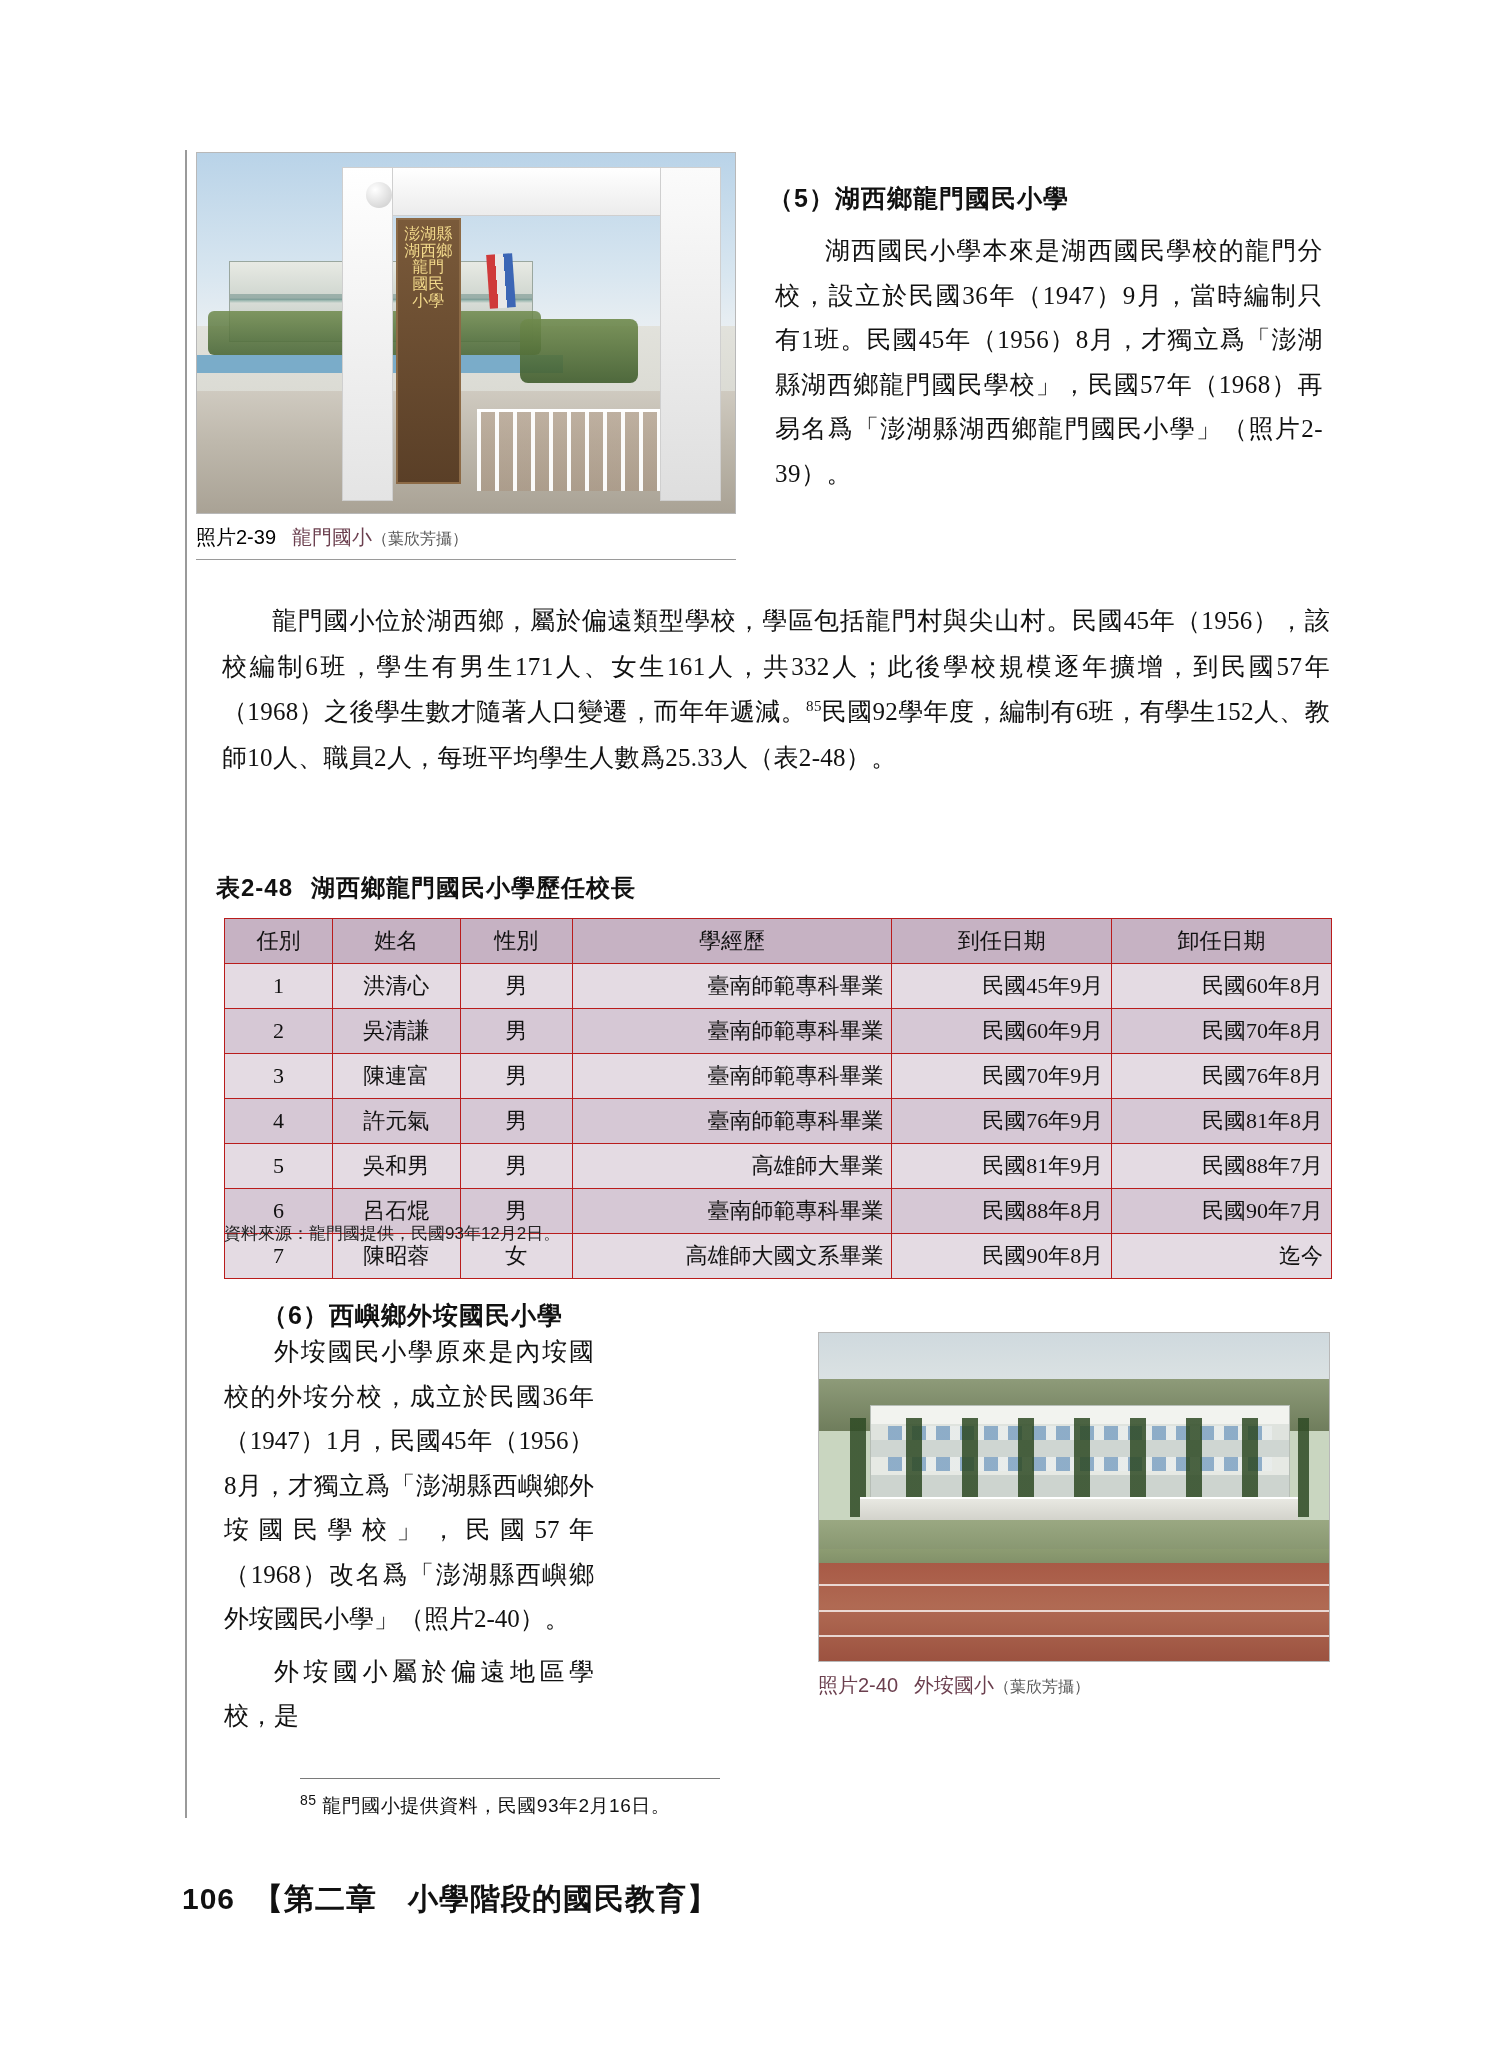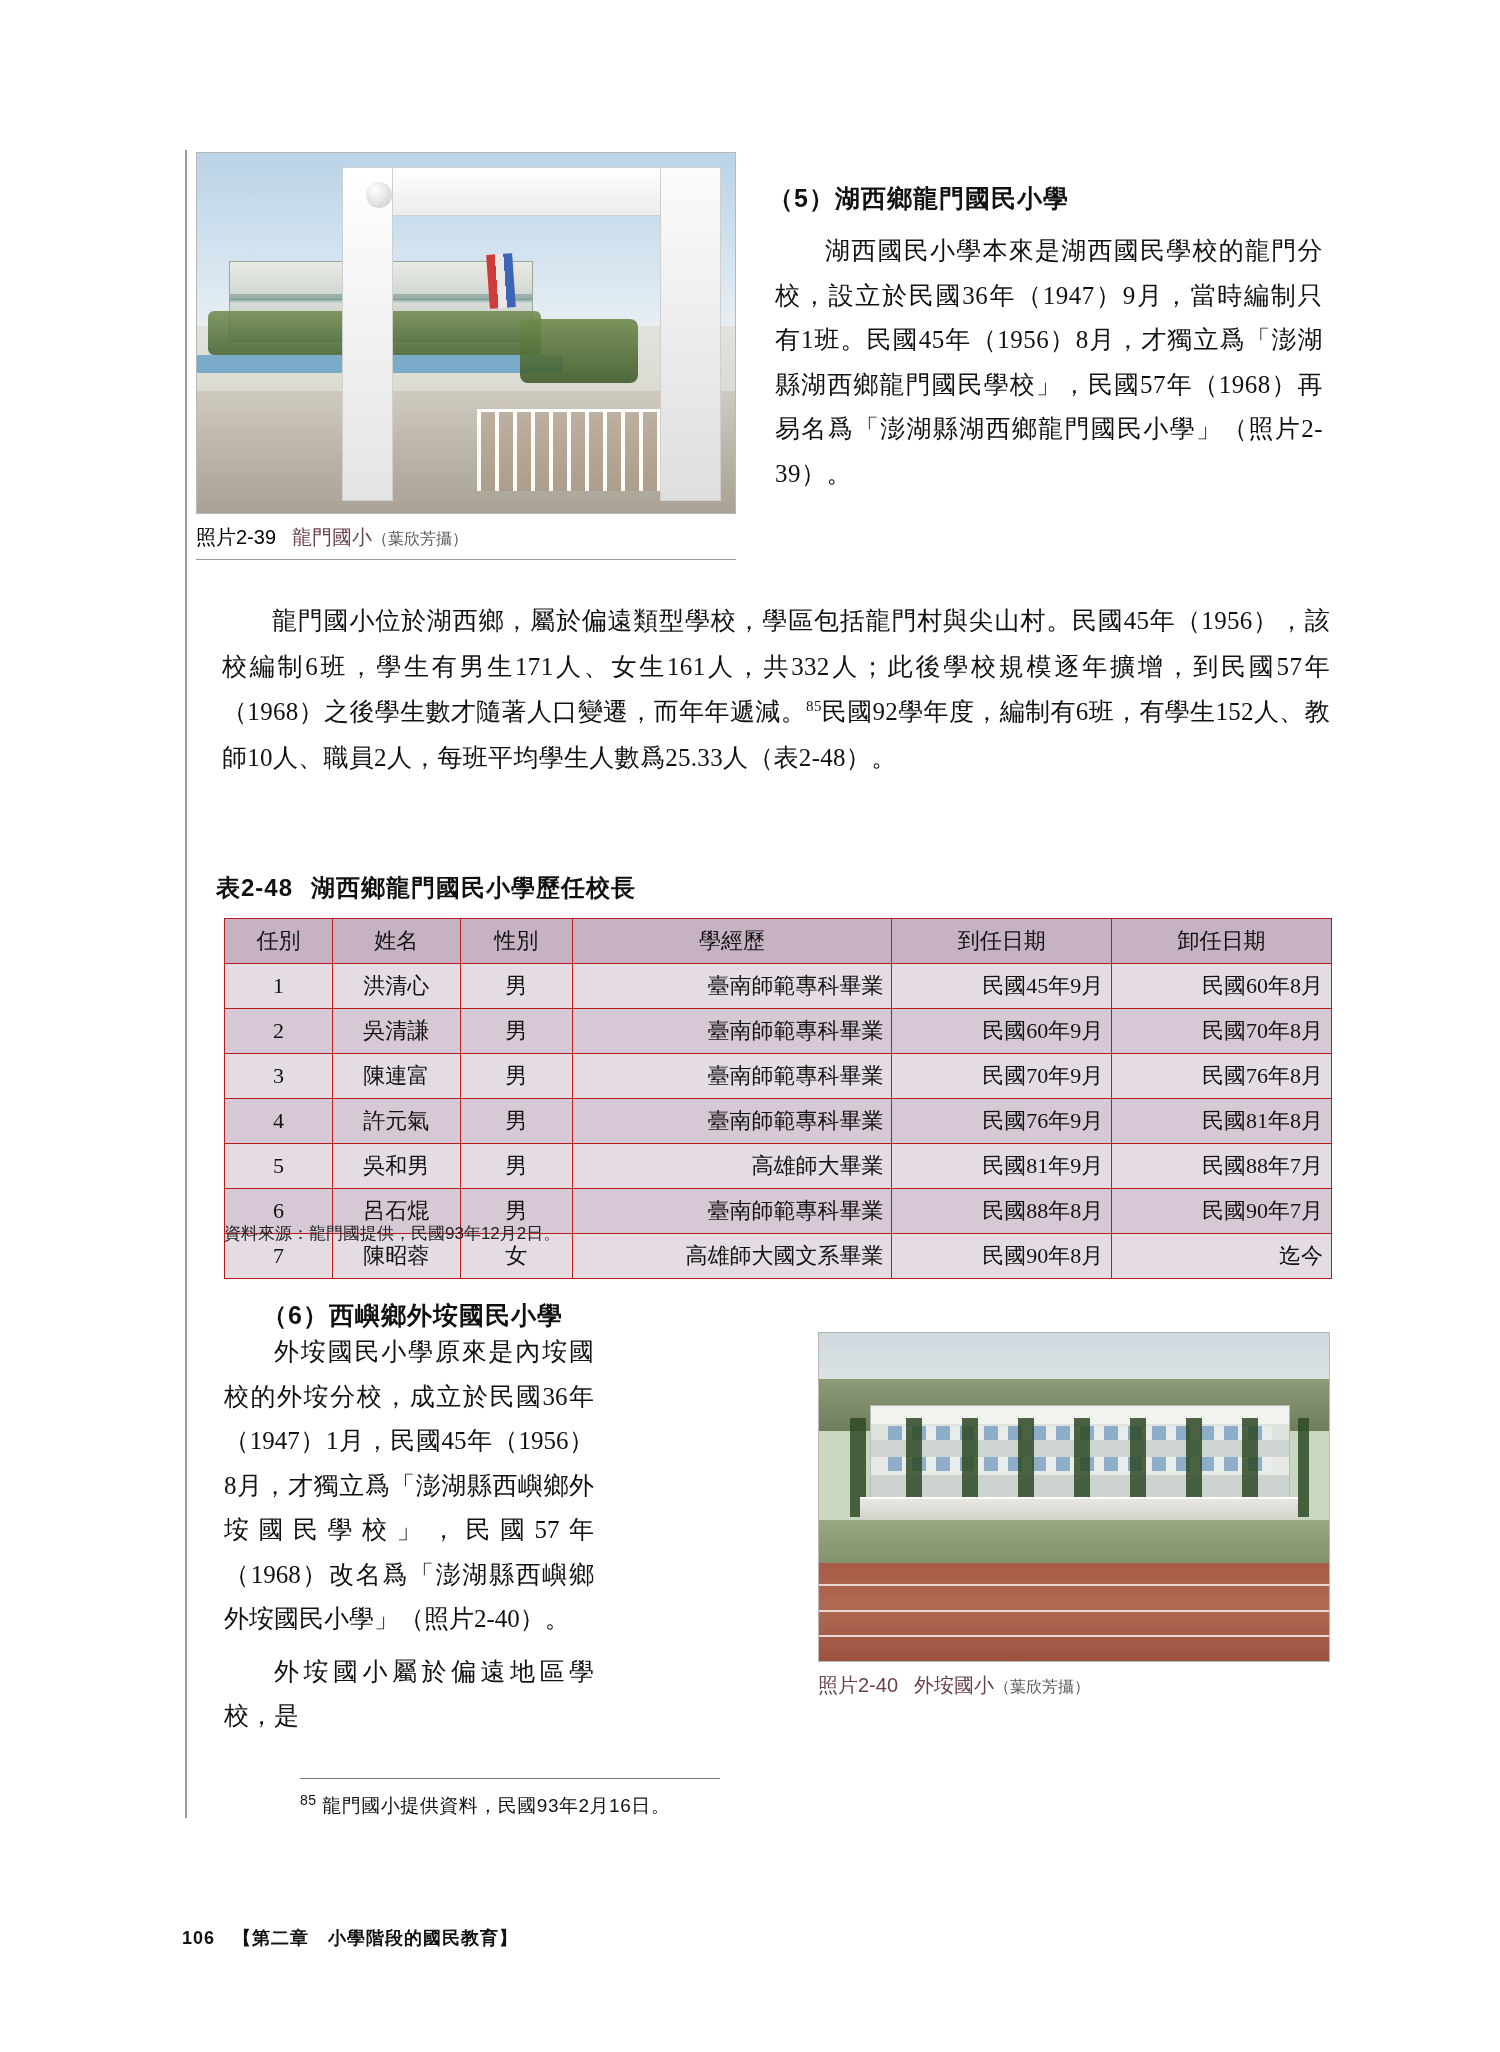--- a/index.html
+++ b/index.html
@@ -356,23 +356,23 @@
     font-family: "Liberation Sans", sans-serif;
     font-size: 19px;
     letter-spacing: .5px;
   }
   .footnote sup { font-size: 14px; }
 
   
   .folio {
     position: absolute;
     left: 182px;
-    top: 1926px;
-    font-family: "Liberation Sans", sans-serif;
-    font-size: 18px;
+    top: 1879px;
+    font-family: "Liberation Sans", sans-serif;
+    font-size: 30px;
     font-weight: 700;
     letter-spacing: 1px;
   }
   .folio .pg { margin-right: 18px; }
 </style>
 </head>
 <body>
 
 <div class="page">
 
@@ -383,20 +383,27 @@
       <div class="p39-sky"></div>
       <div class="p39-bldg"></div>
       <div class="p39-trees"></div>
       <div class="p39-wall"></div>
       <div class="p39-ground"></div>
       <div class="p39-gate-top"></div>
       <div class="p39-gate-left"></div>
       <div class="p39-gate-right"></div>
       <div class="p39-ball"></div>
       <div class="p39-bush"></div>
+      <div class="p39-plaque">
+        <span>澎湖縣</span>
+        <span>湖西鄉</span>
+        <span>龍門</span>
+        <span>國民</span>
+        <span>小學</span>
+      </div>
       <div class="p39-flag"></div>
       <div class="p39-fence"></div>
     </div>
     <div class="cap239">
       <span class="num">照片2-39</span><span class="ttl">龍門國小</span><span class="by">（葉欣芳攝）</span>
     </div>
     <div class="cap239-rule"></div>
   </div>
 
   <div class="col-right">

